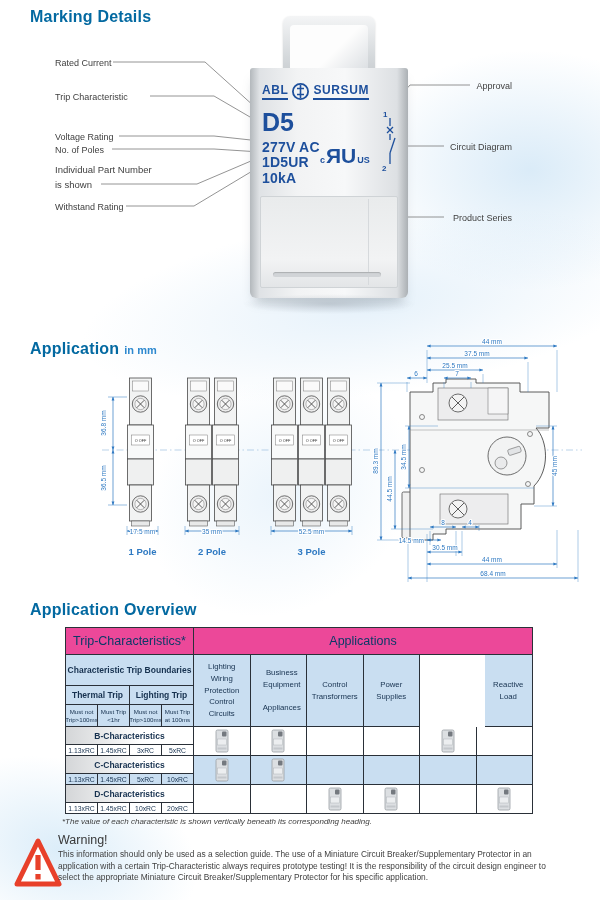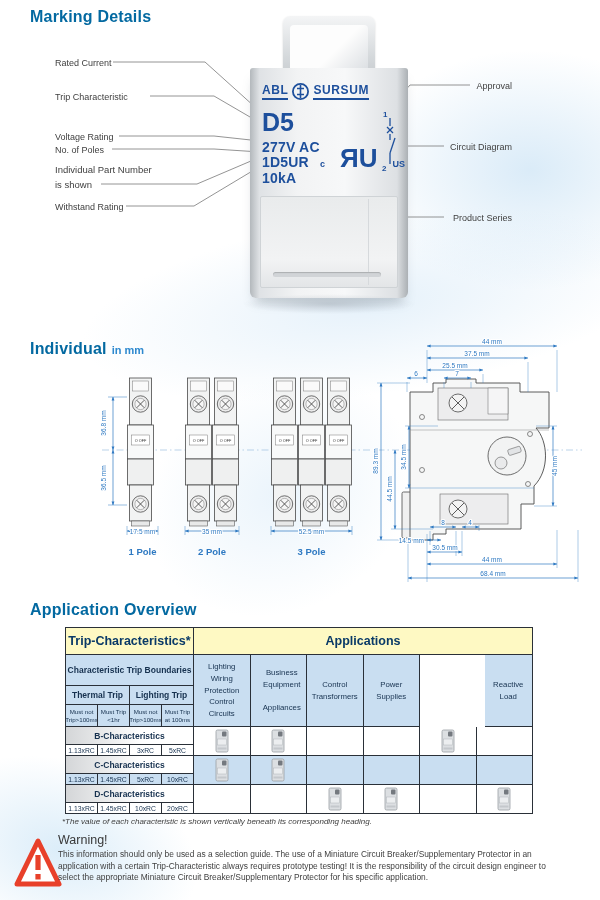--- a/index.html
+++ b/index.html
@@ -31,21 +31,21 @@
   .pbody{position:absolute;left:0;top:54px;width:158px;height:230px;border-radius:3px 3px 6px 6px;
           background:linear-gradient(90deg,#b3b8bc 0,#dfe2e5 6%,#f2f3f4 30%,#f7f8f9 60%,#dde0e3 93%,#abb0b4 100%);
           box-shadow:0 8px 12px -5px rgba(120,130,140,.45);}
   .face{position:absolute;left:10px;top:8px;width:138px;height:116px;color:#1d4f9c;}
   .brand{position:absolute;left:2px;top:6px;display:flex;align-items:center;gap:3px;}
   .brand .bt{font-size:12px;font-weight:bold;letter-spacing:.6px;border-bottom:2px solid #1d4f9c;padding-bottom:1px;}
   .dcode{position:absolute;left:2px;top:32px;font-size:25px;font-weight:bold;}
   .specs{position:absolute;left:2px;top:64px;font-size:14px;font-weight:bold;line-height:1.1;letter-spacing:.2px;}
   .ulmark{position:absolute;left:60px;top:72px;display:flex;align-items:flex-end;font-weight:bold;}
   .ulmark .s{font-size:9px;line-height:1;}
-  .ulmark .m{font-size:26px;line-height:.8;margin:0 15px;}
+  .ulmark .m{font-size:21px;line-height:.8;margin:0 1px;}
   .circuit{position:absolute;right:0;top:32px;}
   .lower{position:absolute;left:10px;top:128px;width:138px;height:92px;border:1px solid #cfd3d6;border-radius:2px;
          background:linear-gradient(180deg,#e9ebec,#f2f3f4 70%,#e3e5e7);}
   .seam{position:absolute;right:28px;top:2px;bottom:2px;width:1px;background:#d6d9dc;}
   .slot{position:absolute;left:12px;bottom:10px;width:108px;height:5px;border-radius:3px;background:#d1d4d7;
         box-shadow:inset 0 1px 1px rgba(0,0,0,.18);}
   .pshadow{position:absolute;left:-8px;bottom:-16px;width:174px;height:20px;
         background:radial-gradient(closest-side,rgba(140,150,160,.35),rgba(140,150,160,0));}
 
   
@@ -53,21 +53,21 @@
   .dim-text{font-size:6.5px;fill:#2e79c2;paint-order:stroke;stroke:#ffffff;stroke-width:2.2px;stroke-linejoin:round;}
   .pole-label{font-size:9.5px;font-weight:bold;fill:#2e79c2;}
 
   
   .apptable{position:absolute;left:65px;top:627px;width:468px;display:grid;z-index:1;
             grid-template-columns:32px 32px 32px 32px repeat(6,1fr);
             grid-template-rows:27px 31px 19px 22px 18px 11px 18px 11px 18px 11px;
             border:1px solid #2a3038;border-right:none;border-bottom:none;background:#fff;color:#16314f;}
   .apptable>div{border-right:1px solid #2a3038;border-bottom:1px solid #2a3038;display:flex;
             align-items:center;justify-content:center;text-align:center;overflow:hidden;}
-  .th-main{background:#fef9c3;color:#0a3a67;font-size:12.5px;font-weight:bold;}
+  .th-main{background:#ec4899;color:#0a3a67;font-size:12.5px;font-weight:normal;}
   .c-light{background:#c9def1;}
   .bold85{font-size:8.5px;font-weight:bold;}
   .must{font-size:6.2px;line-height:1.25;white-space:pre-line;}
   .appcol{font-size:7.8px;line-height:1.5;white-space:pre-line;}
   .name-cell{font-size:8.5px;font-weight:bold;background:linear-gradient(90deg,#d4d6d8,#ffffff 60%);}
   .val{font-size:6.8px;}
   .hl{background:#c9def1;}
   .footnote{position:absolute;left:62px;top:817px;font-size:8px;font-style:italic;color:#3c3c3c;z-index:1;}
 
   
@@ -153,21 +153,21 @@
       </div>
       <div class="lower">
         <div class="seam"></div>
         <div class="slot"></div>
       </div>
     </div>
     <div class="pshadow"></div>
   </div>
 
   <div class="z" style="left:30px;top:340px;">
-    <span class="sec-title">Individual</span><span class="unit">in mm</span>
+    <span class="sec-title">Application</span><span class="unit">in mm</span>
   </div>
 
   <svg class="z" style="left:95px;top:332px;" width="495" height="268" viewBox="95 332 495 268">
     <defs>
       <marker id="arr" viewBox="0 0 8 8" refX="7.5" refY="4" markerWidth="5.5" markerHeight="5.5" orient="auto-start-reverse">
         <path d="M0,1 L8,4 L0,7 z" fill="#2e79c2"></path>
       </marker>
       <g id="pole-unit">
         <rect x="2.5" y="0" width="22" height="47" fill="#f2f3f3" stroke="#4a4a4a" stroke-width="0.8"></rect>
         <rect x="5.5" y="3" width="16" height="10" fill="#fafafa" stroke="#7a7a7a" stroke-width="0.5"></rect>

